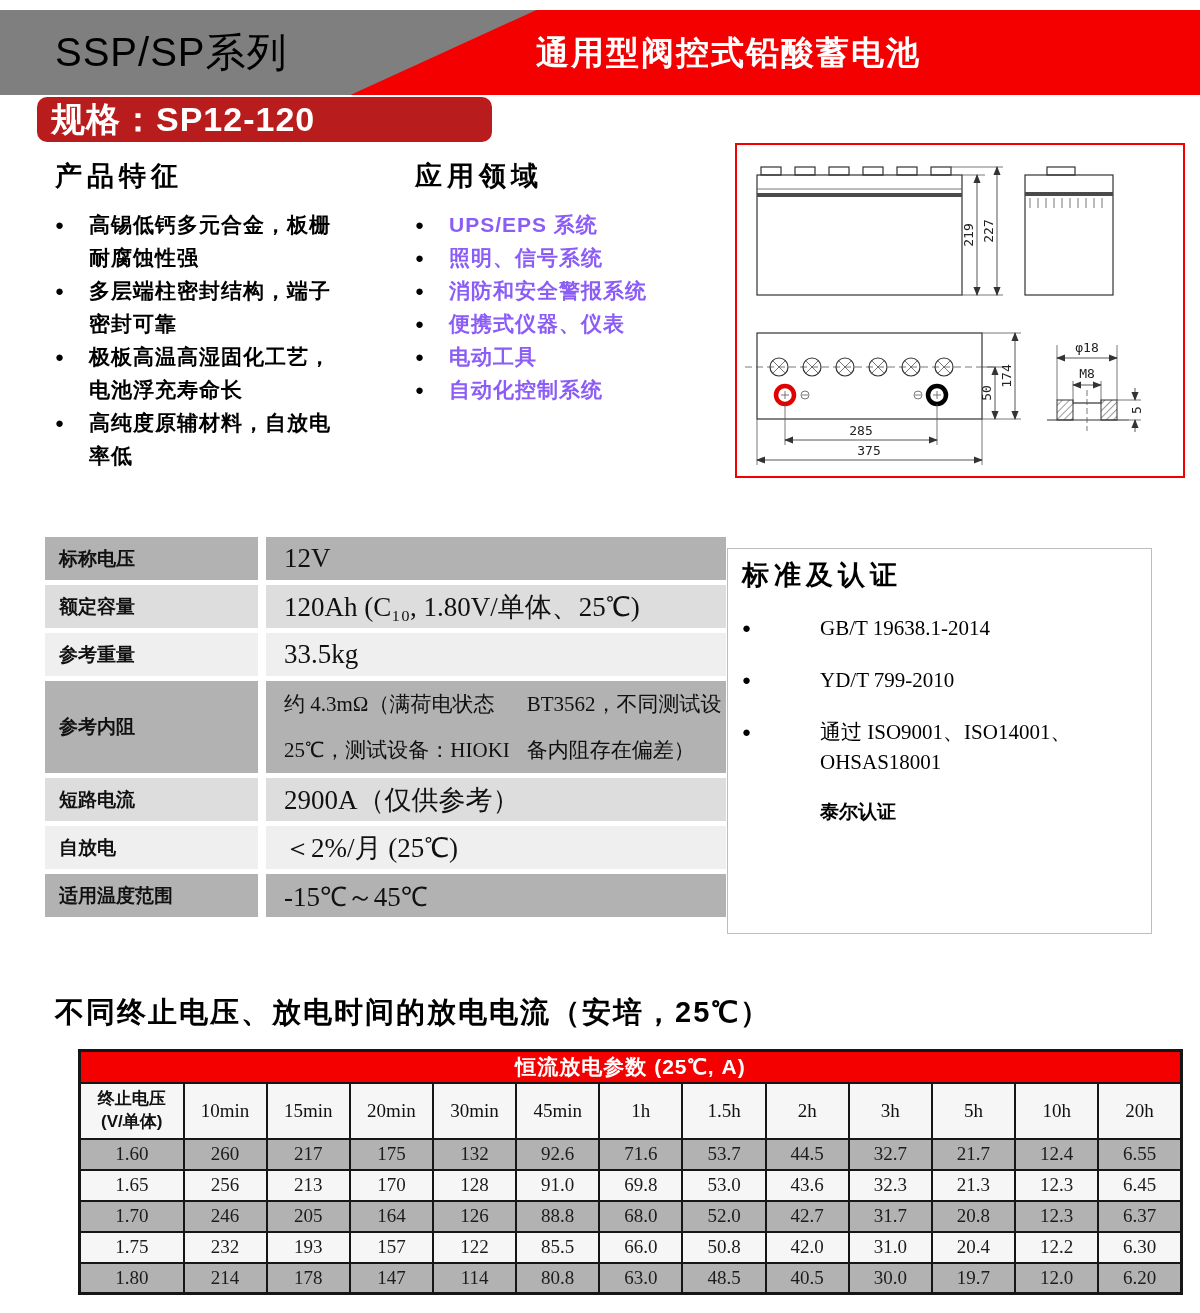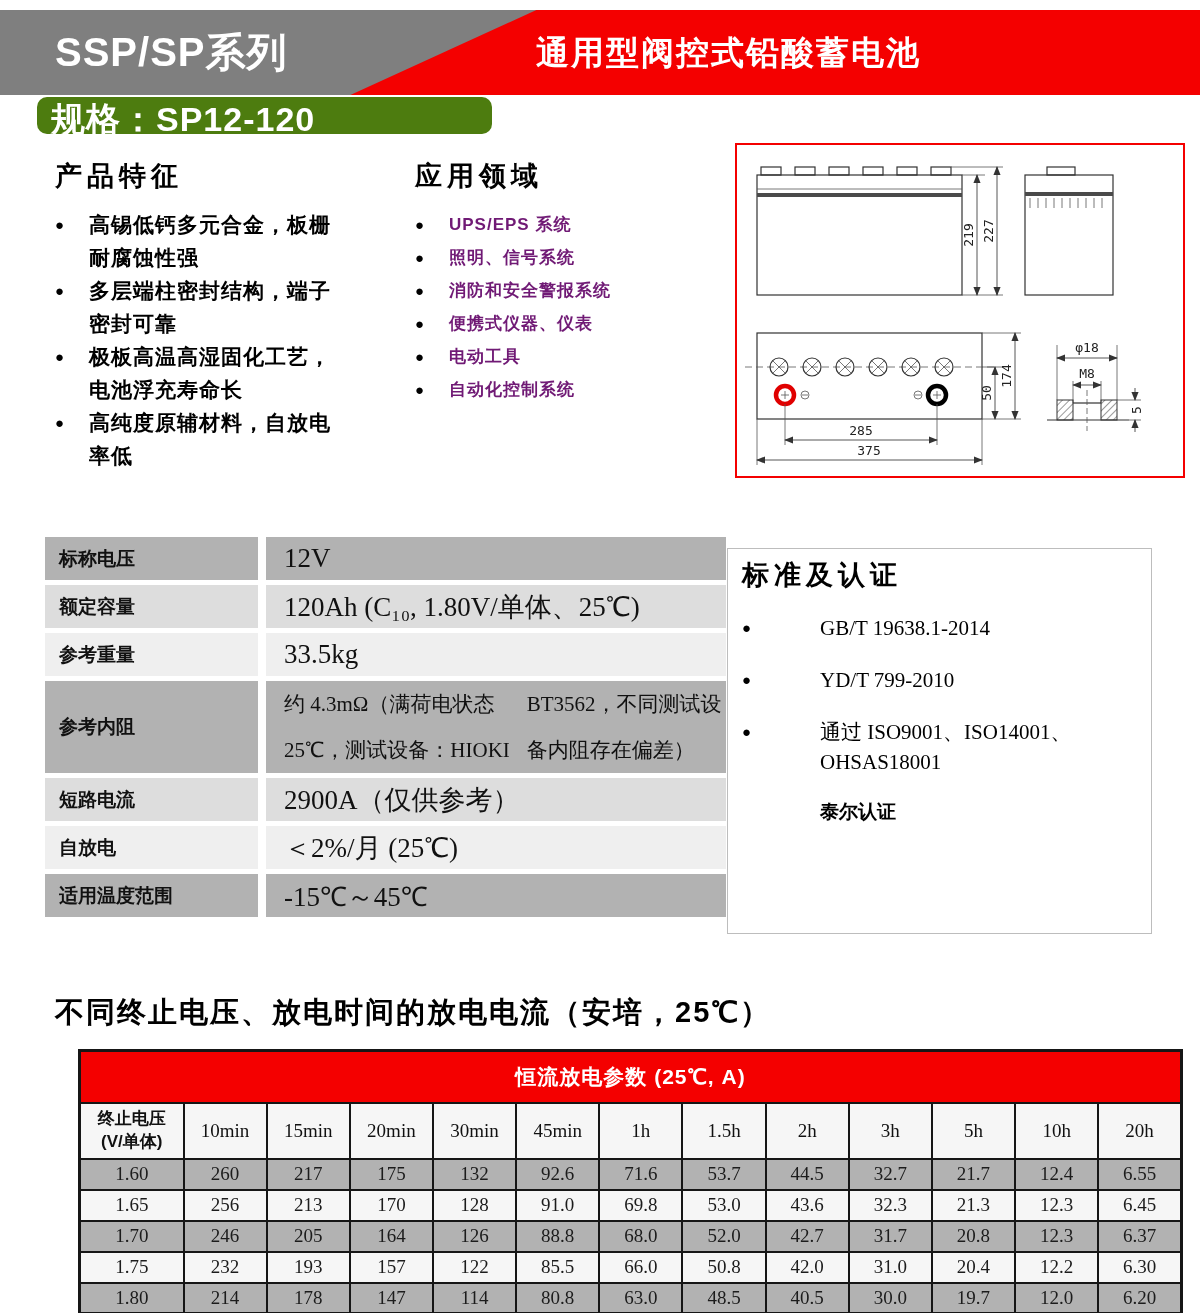--- a/index.html
+++ b/index.html
@@ -3,36 +3,36 @@
 <meta charset="utf-8">
 <style>
   * { margin:0; padding:0; box-sizing:border-box; }
   html,body { width:1200px; height:1313px; background:#fff; font-family:"Liberation Sans", sans-serif; position:relative; overflow:hidden; }
 
   
   .topbar { position:absolute; top:10px; left:0; width:1200px; height:85px; background:#7f7f7f; }
   .topbar-red { position:absolute; top:0; left:0; width:100%; height:100%; background:#f40000;
                 clip-path:polygon(44.7% 0, 100% 0, 100% 100%, 29.2% 100%); }
   .series-title { position:absolute; left:55px; top:0; height:97px; line-height:85px;
-                  color:#ffffff; font-size:40px; font-weight:bold; letter-spacing:1px; z-index:2; }
+                  color:#000000; font-size:40px; font-weight:normal; letter-spacing:1px; z-index:2; }
   .product-title { position:absolute; left:536px; top:0; height:85px; line-height:85px;
                    color:#fff; font-size:33px; font-weight:bold; letter-spacing:2px; z-index:2; }
 
-  .spec-badge { position:absolute; left:37px; top:97px; width:455px; height:37px; background:#4d7c0f;
+  .spec-badge { position:absolute; left:37px; top:97px; width:455px; height:45px; background:#b91c1c;
                 border-radius:10px; color:#fff; font-size:34px; font-weight:bold; line-height:45px;
                 padding-left:14px; letter-spacing:1px; }
 
   
   .col-title { font-size:27px; font-weight:bold; letter-spacing:5px; color:#000; margin-bottom:14px; }
   .features { position:absolute; left:55px; top:158px; width:345px; }
   .applications { position:absolute; left:415px; top:158px; width:320px; }
   .list-item { display:flex; align-items:flex-start; }
   .bullet { width:34px; font-size:15px; line-height:33px; flex:0 0 34px; }
   .item-lines { font-size:21px; font-weight:600; line-height:33px; letter-spacing:1px; color:#000; }
-  .app-line { font-size:17px; font-weight:600; line-height:33px; letter-spacing:1px; color:#701a75; }
+  .app-line { font-size:21px; font-weight:600; line-height:33px; letter-spacing:1px; color:#8b5cf6; }
 
   
   .drawing-box { position:absolute; left:735px; top:143px; width:450px; height:335px;
                  border:2px solid #f40000; background:#fff; }
   .drawing-box svg { display:block; }
   .dwg-line { stroke:#333; stroke-width:1.2; fill:none; }
   .dwg-thin { stroke:#555; stroke-width:0.8; fill:none; }
   .dwg-dim  { stroke:#444; stroke-width:0.9; fill:none; }
   .dwg-text { font-family:"DejaVu Sans Mono", monospace; font-size:13px; fill:#222; }
 
@@ -60,21 +60,21 @@
   .std-item .bullet { line-height:30px; }
   .std-text { font-family:"Liberation Serif", serif; font-size:21px; line-height:30px; color:#000;margin-left:44px; }
   .std-cont { margin-top:20px; font-size:19px; font-weight:bold; font-family:"Liberation Sans", sans-serif; }
 
   
   .discharge-title { position:absolute; left:55px; top:993px; font-size:29px; font-weight:bold;
                      letter-spacing:2px; color:#000; }
   table.discharge { position:absolute; left:78px; top:1049px; width:1105px; border-collapse:collapse;
                     table-layout:fixed; border:3px solid #161616; }
   table.discharge th, table.discharge td { border:2px solid #161616; text-align:center; padding:0; }
-  .banner-cell { height:52px; background:#f40000; color:#fff; font-size:21px; font-weight:bold; letter-spacing:1px; }
+  .banner-cell { height:32px; background:#f40000; color:#fff; font-size:21px; font-weight:bold; letter-spacing:1px; }
   tr.head-row th { height:56px; background:#f6f6f6; font-family:"Liberation Serif", serif;
                    font-size:19px; font-weight:normal; color:#111; }
   .ev-head div { font-family:"Liberation Sans", sans-serif; font-size:17px; font-weight:bold; line-height:1.35; }
   tr.data-row td { height:31px; font-family:"Liberation Serif", serif; font-size:19px; color:#1c1c1c; }
   tr.row-gray td { background:#b2b2b2; }
   tr.row-light td { background:#f6f6f6; }
 </style>
 </head>
 <body>
 

